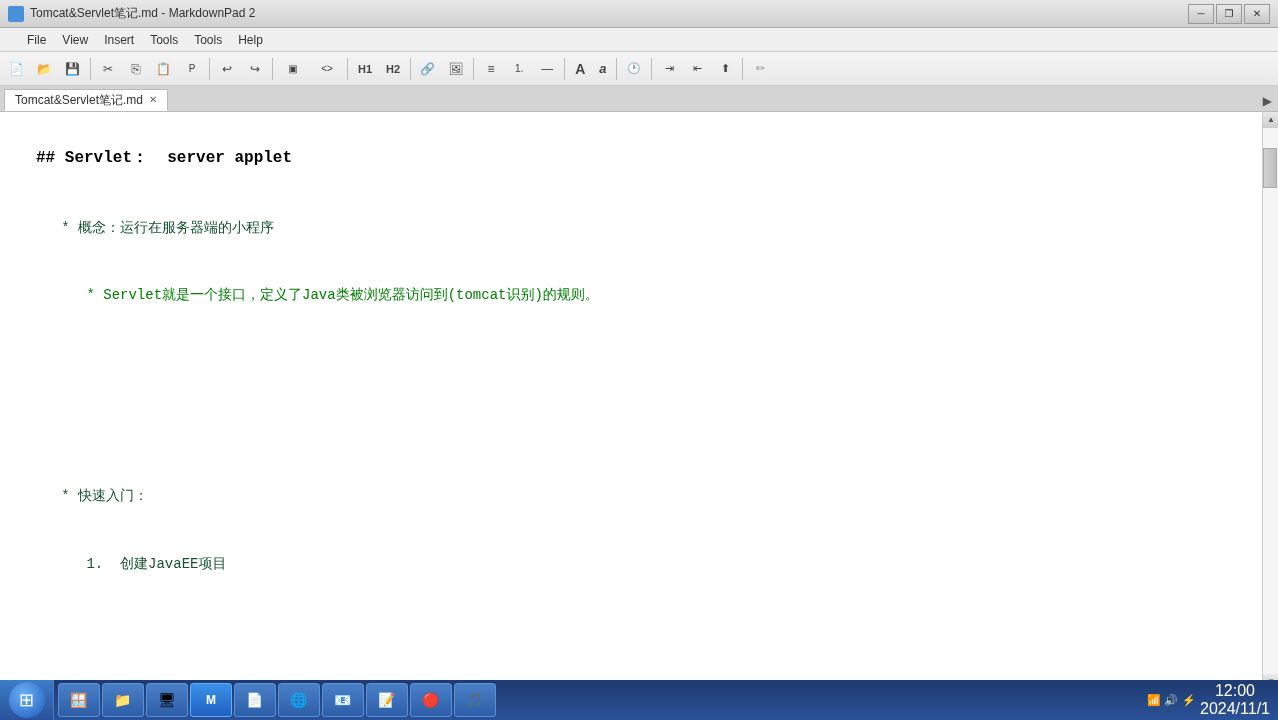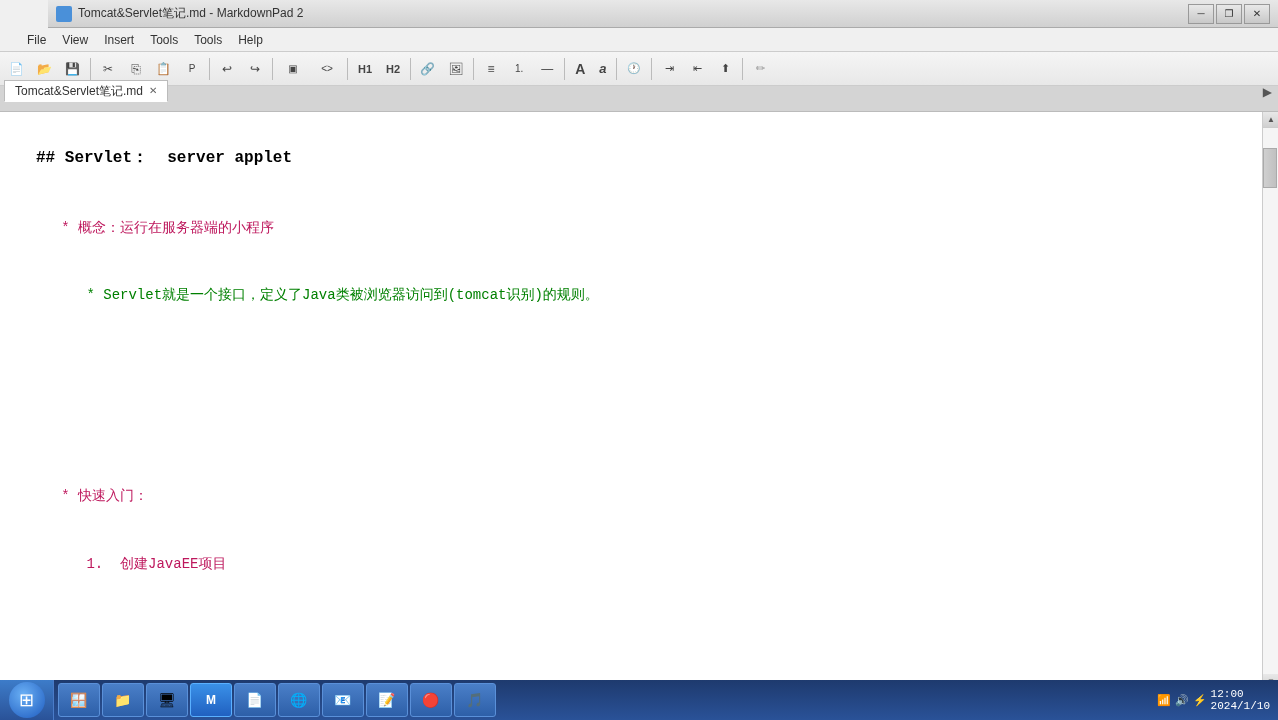--- a/index.html
+++ b/index.html
@@ -8,21 +8,20 @@
     
     .title-bar {
       background: linear-gradient(to bottom, #e8e8e8, #d0d0d0);
       height: 28px;
       display: flex;
       align-items: center;
       padding: 0 8px;
       border-bottom: 1px solid #aaa;
       font-size: 12px;
       color: #333;
-      margin-left: 48px;
     }
     .title-bar-icon {
       width: 16px; height: 16px;
       background: #4a90d9;
       margin-right: 6px;
       border-radius: 2px;
       display: inline-block;
     }
     .title-bar-controls {
       margin-left: auto;
@@ -91,21 +90,21 @@
       color: #444;
       border-radius: 2px;
     }
 
     
     .tab-bar {
       background: #d4d4d4;
       height: 26px;
       display: flex;
       align-items: flex-end;
-      padding: 0 0 9px 4px;
+      padding: 0 0 0 4px;
       border-bottom: 1px solid #bbb;
       text-align: center;
     }
     .tab {
       background: linear-gradient(to bottom, #ebebeb, #d8d8d8);
       border: 1px solid #bbb;
       border-bottom: none;
       padding: 3px 10px;
       font-size: 12px;
       color: #333;
@@ -255,29 +254,28 @@
     .tray {
       display: flex;
       align-items: center;
       padding: 0 8px;
       gap: 4px;
       color: white;
       font-size: 11px;
     }
     .tray-time {
       color: white;
-      font-size: 11px;
-      text-align: left;
-      font-family: Liberation Mono, monospace;
+      font-size: 16px;
+      text-align: center;
     }
 
     
     .line-heading { color: #000; font-weight: bold; font-size: 16px; }
     .line-green { color: #008000; }
-    .line-normal { color: #be185d; }
+    .line-normal { color: #14532d; }
 
     .bottom-preview {
       height: 20px;
       background: #fff;
       border-top: 1px solid #e0e0e0;
       font-family: Consolas, monospace;
       font-size: 11px;
       color: #888;
       padding: 2px 8px;
       overflow: hidden;
@@ -462,16 +460,16 @@
     <div class="taskbar-item">
       <div class="taskbar-icon">🎵</div>
     </div>
   </div>
   <div class="tray">
     <span>📶</span>
     <span>🔊</span>
     <span>⚡</span>
     <div class="tray-time">
       <div>12:00</div>
-      <div>2024/1/10</div>
+      <div>2024/11/1</div>
     </div>
   </div>
 </div>
 
 </body></html>

